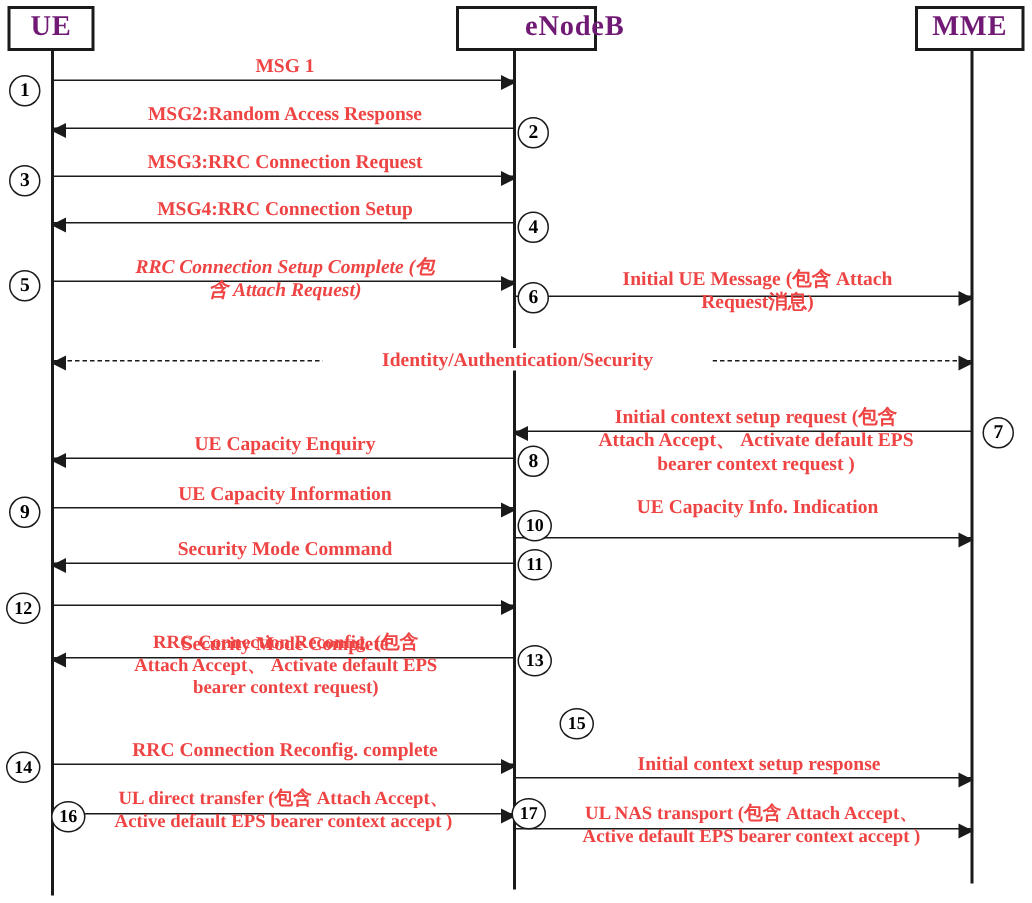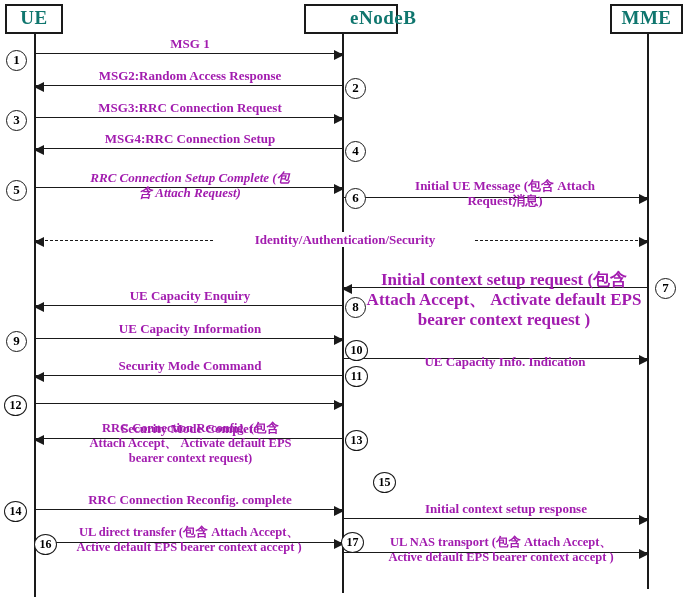--- a/index.html
+++ b/index.html
@@ -16,21 +16,21 @@
     overflow: hidden;
   }
   
   .actor-box {
     position: absolute;
     box-sizing: border-box;
     border: 2px solid #1a1a1a;
     background: #ffffff;
     text-align: center;
     font-weight: bold;
-    color: #0f766e;
+    color: #701a75;
     letter-spacing: 0.5px;
     z-index: 6;
   }
   .actor-box span { display: block; }
   
   .lifeline {
     position: absolute;
     width: 2px;
     background: #1a1a1a;
     z-index: 1;
@@ -59,21 +59,21 @@
   }
   .head.left {
     left: -1px;
     border-right: 10px solid #1a1a1a;
   }
   
   .msg-label {
     position: absolute;
     text-align: center;
     font-weight: bold;
-    color: #a21caf;
+    color: #ef4444;
     line-height: 1.18;
     z-index: 5;
     white-space: pre-line;
     pointer-events: none;
   }
   .msg-label.boxed {
     background: #ffffff;
   }
   
   .num {
@@ -145,38 +145,38 @@
 Request消息)</div>
       <div class="num" style="left: 345px; top: 188px;">6</div>
       <div class="arrow dashed" style="left: 35px; top: 240px; width: 613px;">
         <div class="head right"></div>
         <div class="head left"></div>
       </div>
       <div class="msg-label boxed" style="left: 215px; top: 232px; width: 260px; font-size: 13px;">Identity/Authentication/Security</div>
       <div class="arrow" style="left: 343px; top: 287px; width: 305px;">
         <div class="head left"></div>
       </div>
-      <div class="msg-label" style="left: 364px; top: 270px; width: 280px; font-size: 17px;">Initial context setup request (包含
+      <div class="msg-label" style="left: 364px; top: 270px; width: 280px; font-size: 13px;">Initial context setup request (包含
 Attach Accept、 Activate default EPS
 bearer context request )</div>
       <div class="num" style="left: 655px; top: 278px;">7</div>
       <div class="arrow" style="left: 35px; top: 305px; width: 308px;">
         <div class="head left"></div>
       </div>
       <div class="msg-label" style="left: 45px; top: 288px; width: 290px; font-size: 13px;">UE Capacity Enquiry</div>
       <div class="num" style="left: 345px; top: 297px;">8</div>
       <div class="arrow" style="left: 35px; top: 338px; width: 308px;">
         <div class="head right"></div>
       </div>
       <div class="msg-label" style="left: 45px; top: 321px; width: 290px; font-size: 13px;">UE Capacity Information</div>
       <div class="num" style="left: 6px; top: 331px;">9</div>
       <div class="arrow" style="left: 343px; top: 358px; width: 305px;">
         <div class="head right"></div>
       </div>
-      <div class="msg-label" style="left: 370px; top: 354px; width: 270px; font-size: 13px; text-align: center;">UE Capacity Info. Indication</div>
+      <div class="msg-label" style="left: 370px; top: 330px; width: 270px; font-size: 13px; text-align: center;">UE Capacity Info. Indication</div>
       <div class="num wide" style="left: 345px; top: 340px;">10</div>
       <div class="arrow" style="left: 35px; top: 375px; width: 308px;">
         <div class="head left"></div>
       </div>
       <div class="msg-label" style="left: 45px; top: 358px; width: 290px; font-size: 13px;">Security Mode Command</div>
       <div class="num wide" style="left: 345px; top: 366px;">11</div>
       <div class="arrow" style="left: 35px; top: 403px; width: 308px;">
         <div class="head right"></div>
       </div>
       <div class="msg-label" style="left: 45px; top: 386px; width: 290px; font-size: 13px; margin-top: 35px;">Security Mode Complete</div>

